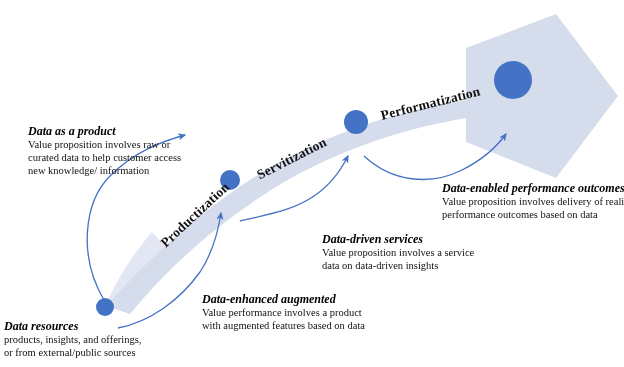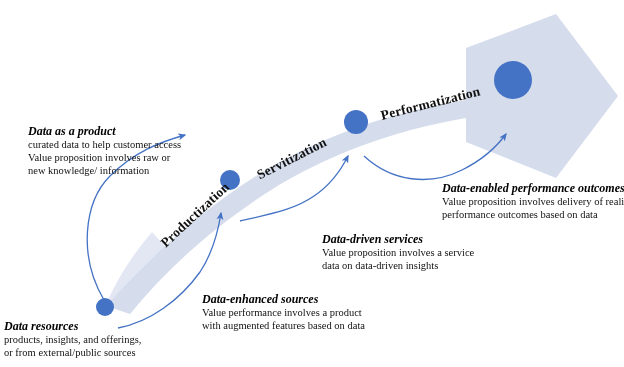--- a/index.html
+++ b/index.html
@@ -132,27 +132,27 @@
   <div class="stage-label" id="stage-performatization">Performatization</div>
 
   <div class="annotation" id="ann-data-resources">
     <span class="ann-title">Data resources</span>
     <span class="ann-line">products, insights, and offerings,</span>
     <span class="ann-line">or from external/public sources</span>
   </div>
 
   <div class="annotation" id="ann-data-as-product">
     <span class="ann-title">Data as a product</span>
+    <span class="ann-line">Value proposition involves raw or</span>
     <span class="ann-line">curated data to help customer access</span>
-    <span class="ann-line">Value proposition involves raw or</span>
     <span class="ann-line">new knowledge/ information</span>
   </div>
 
   <div class="annotation" id="ann-data-enhanced">
-    <span class="ann-title">Data-enhanced sources</span>
+    <span class="ann-title">Data-enhanced augmented</span>
     <span class="ann-line">Value performance involves a product</span>
     <span class="ann-line">with augmented features based on data</span>
   </div>
 
   <div class="annotation" id="ann-data-driven">
     <span class="ann-title">Data-driven services</span>
     <span class="ann-line">Value proposition involves a service</span>
     <span class="ann-line">data on data-driven insights</span>
   </div>
 

